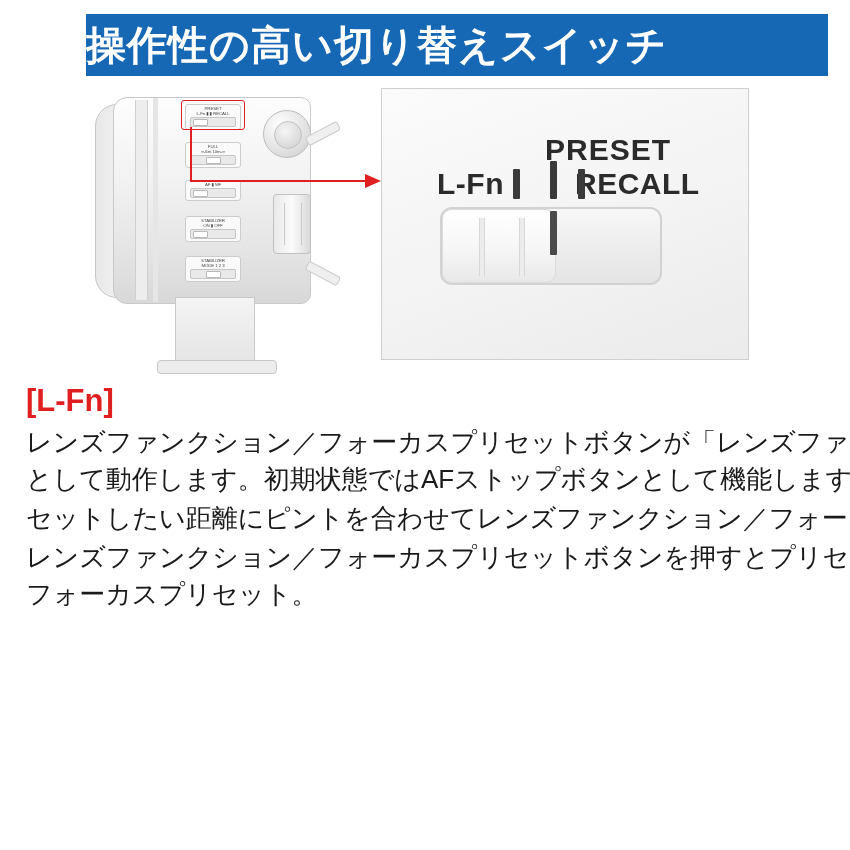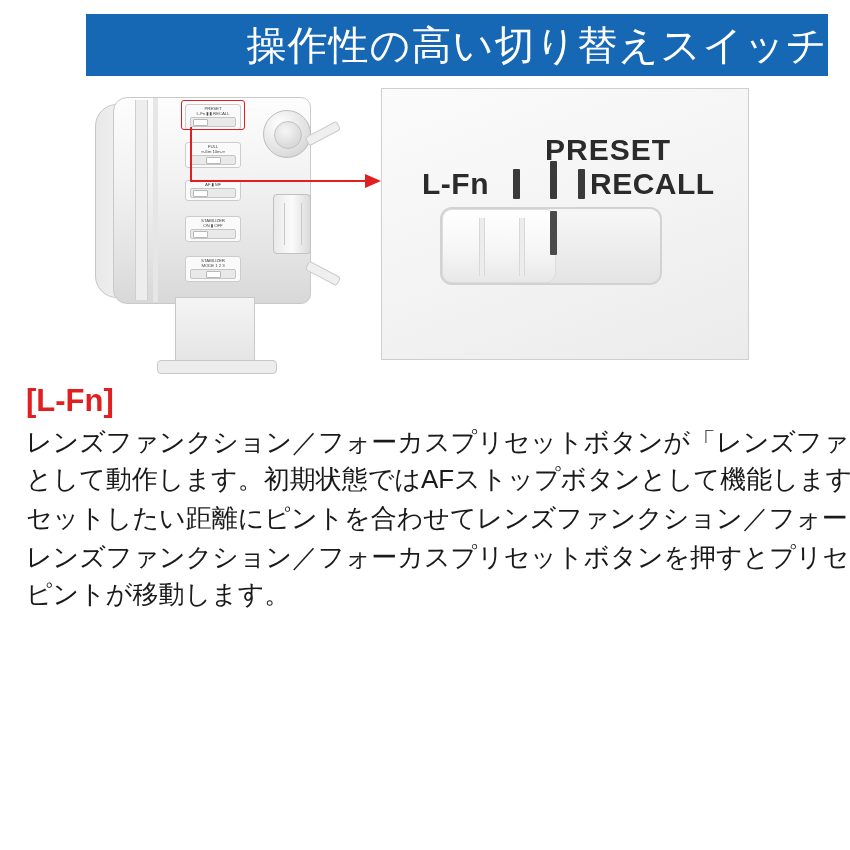--- a/index.html
+++ b/index.html
@@ -41,24 +41,24 @@
     height: 62px;
     background: #ffffff;
   }
   .header-title {
     position: absolute;
     left: 86px;
     top: 0;
     width: 742px;
     height: 62px;
     line-height: 62px;
-    text-align: right;
+    text-align: left;
     color: #ffffff;
     font-size: 40px;
-    font-weight: normal;
+    font-weight: bold;
     letter-spacing: 1px;
     white-space: nowrap;
   }
 
   
   .illustration {
     position: absolute;
     left: 0;
     top: 82px;
     width: 850px;
@@ -268,39 +268,39 @@
     left: 381px;
     top: 6px;
     width: 368px;
     height: 272px;
     background: linear-gradient(160deg, #fbfbfb 0%, #f3f3f3 55%, #ebebeb 100%);
     border: 1px solid #cfcfcf;
     box-sizing: border-box;
   }
   .zoom-label-lfn {
     position: absolute;
-    left: 40px;
+    left: 55px;
     top: 78px;
     font-size: 30px;
     font-weight: bold;
     color: #2b2b2b;
     letter-spacing: 0.5px;
   }
   .zoom-label-preset {
     position: absolute;
     left: 163px;
     top: 44px;
     font-size: 30px;
     font-weight: bold;
     color: #2b2b2b;
     letter-spacing: 1px;
   }
   .zoom-label-recall {
     position: absolute;
-    left: 208px;
+    left: 193px;
     top: 78px;
     font-size: 30px;
     font-weight: bold;
     color: #2b2b2b;
     letter-spacing: 0.5px;
     text-align: center;
   }
   .tick {
     position: absolute;
     width: 7px;
@@ -478,17 +478,17 @@
 
   <div class="section">
     <div class="section-body">
       <div>セットしたい距離にピントを合わせてレンズファンクション／フォーカスプリセット</div>
     </div>
   </div>
 
   <div class="section">
     <div class="section-body">
       <div>レンズファンクション／フォーカスプリセットボタンを押すとプリセットした距離に</div>
-      <div>ピントが移動します。</div>
+      <div>フォーカスプリセット。</div>
     </div>
   </div>
 
 </div>
 
 </body></html>

